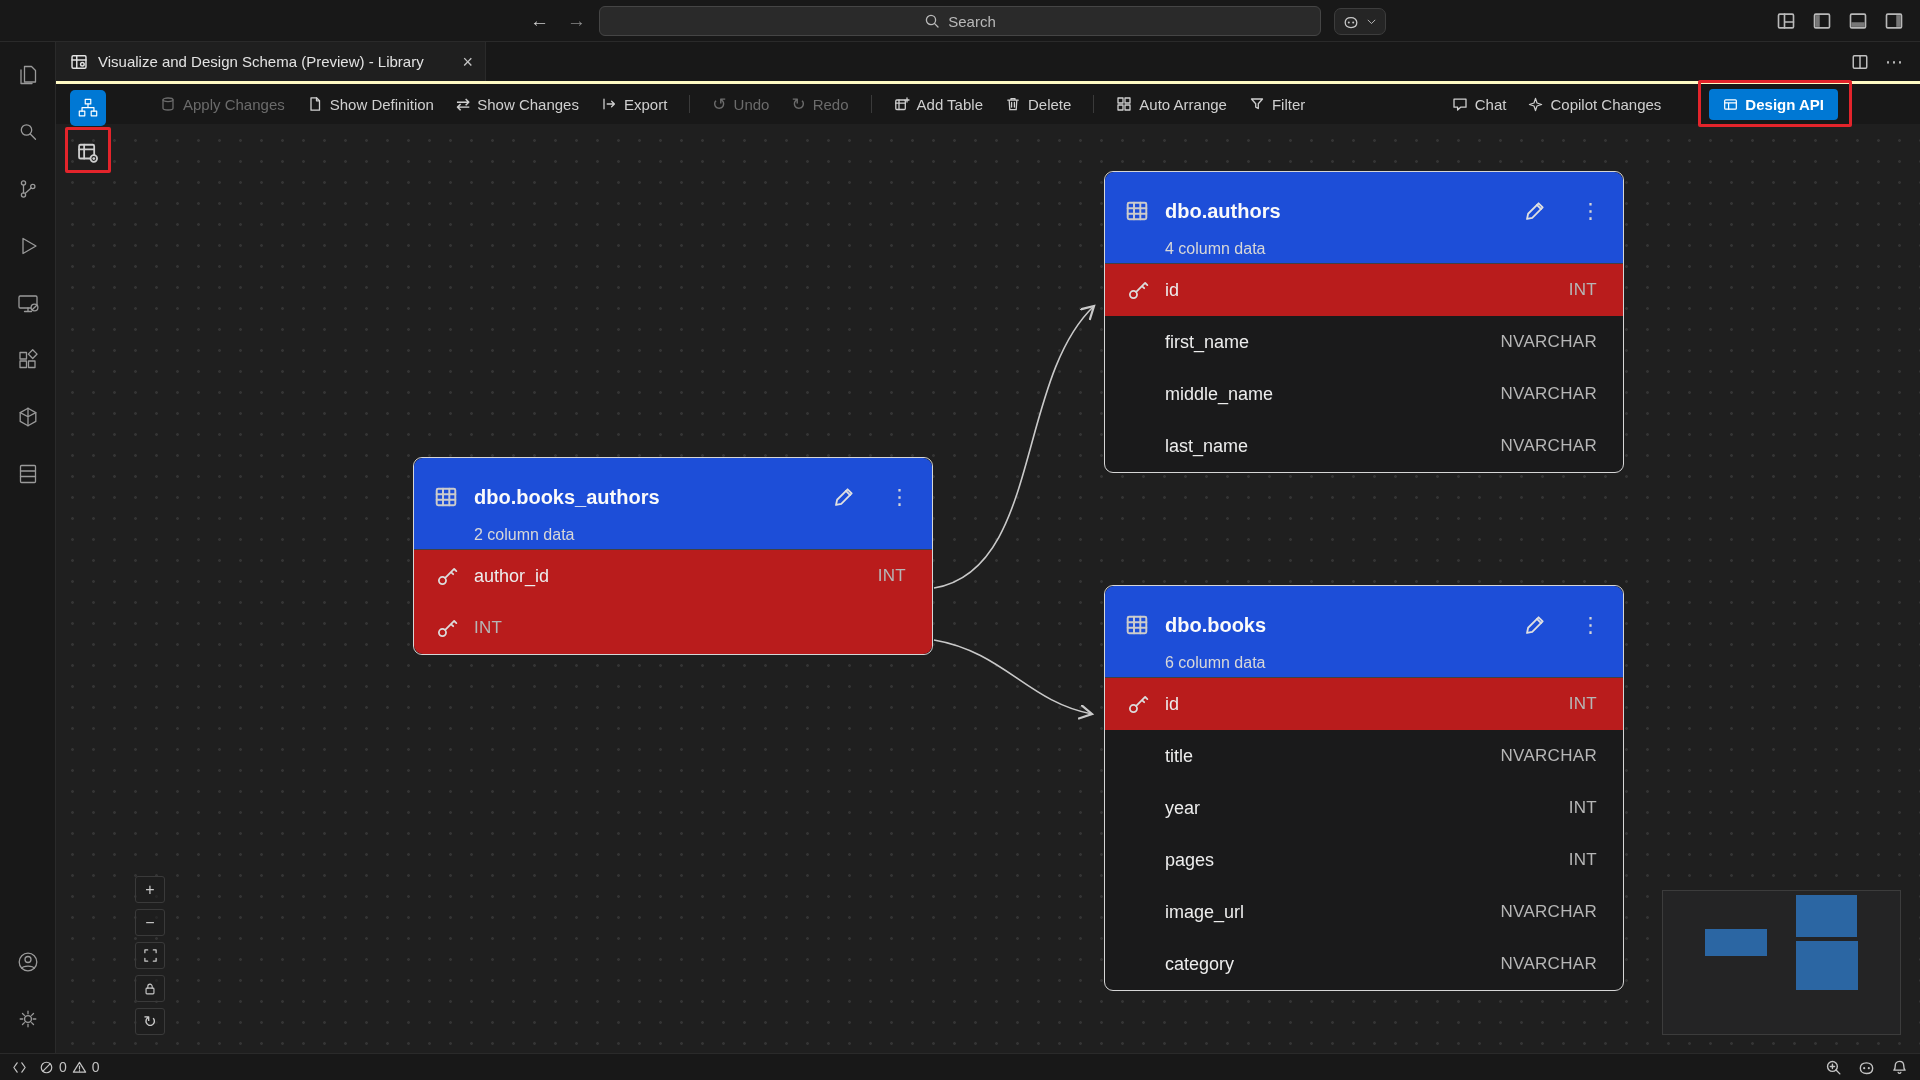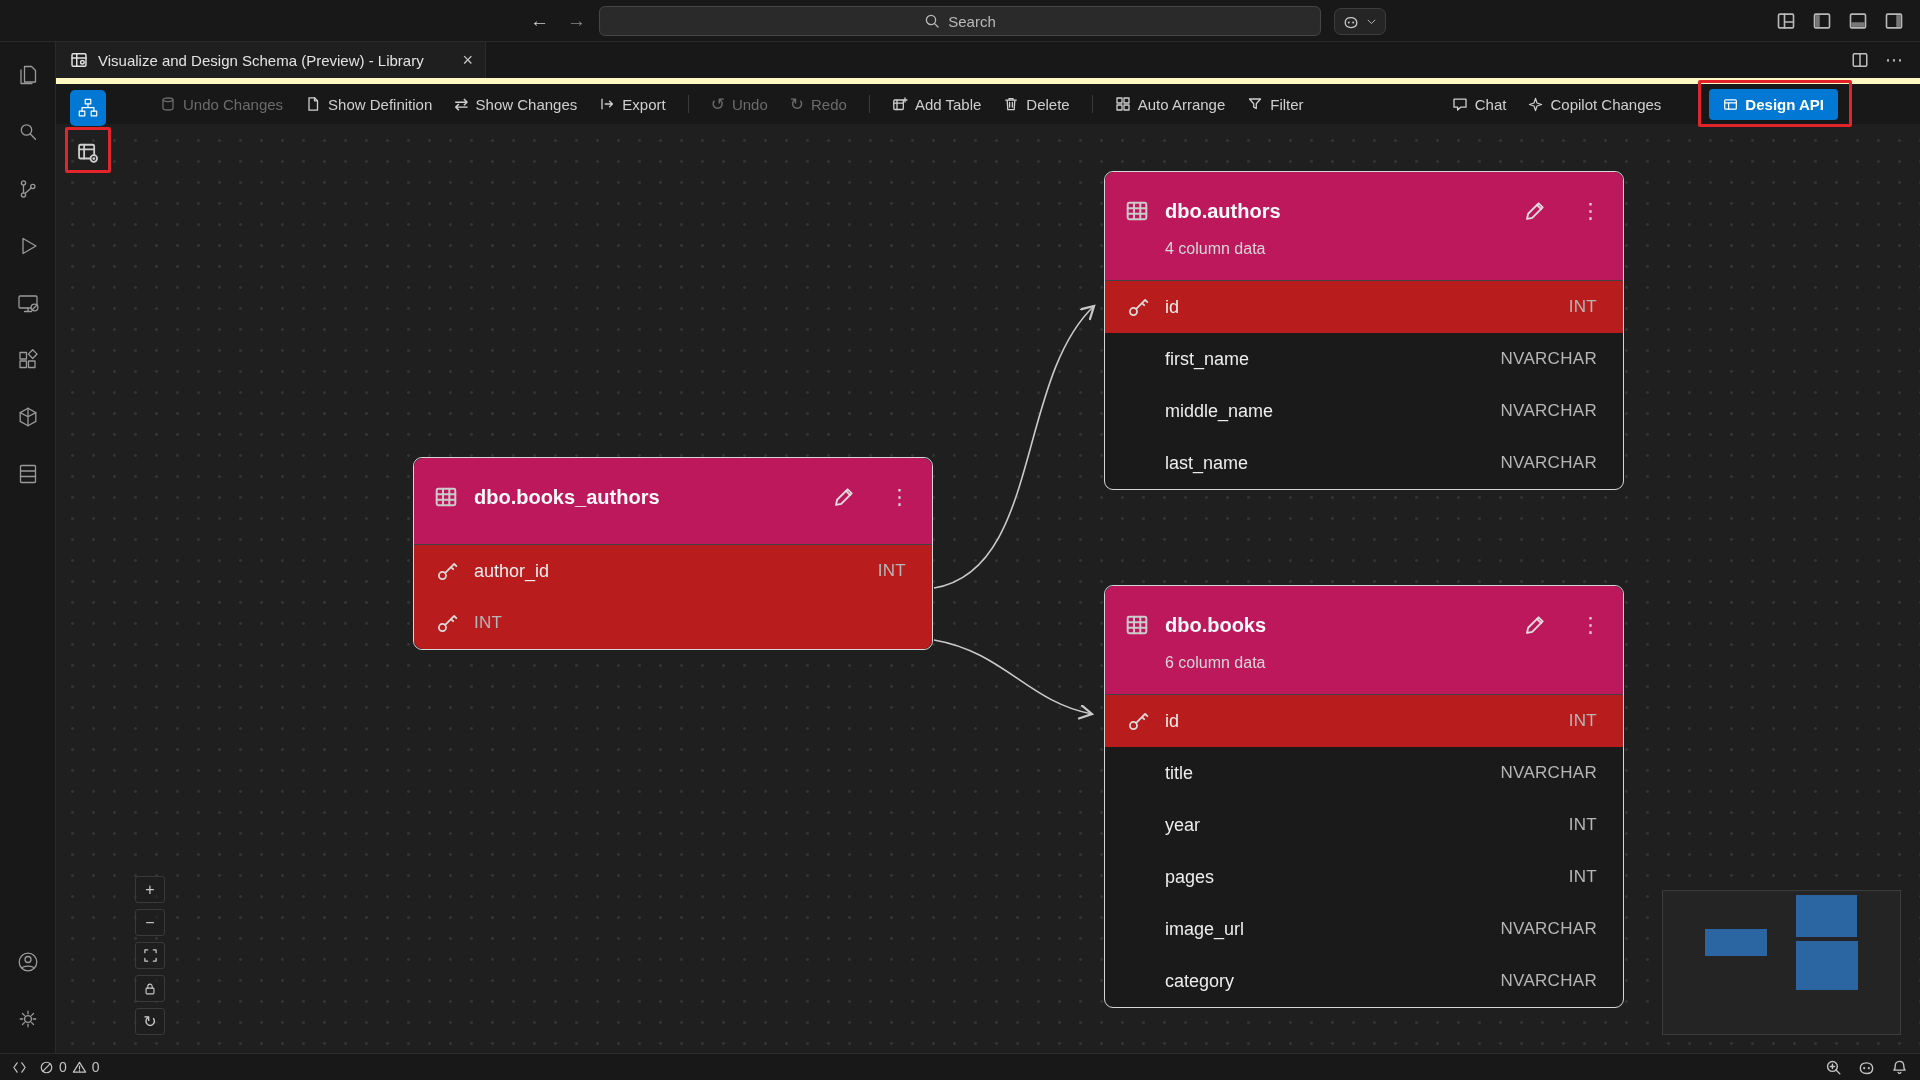--- a/index.html
+++ b/index.html
@@ -30,21 +30,21 @@
 
   
   .body-row { display:flex; height: 1011px; }
   .activitybar { width: 56px; background:#181818; border-right: 1px solid #2a2a2a; display:flex; flex-direction:column; align-items:center; padding-top: 4px; }
   .ab-item { width: 48px; height: 57px; display:flex; align-items:center; justify-content:center; color:#9a9a9a; cursor:pointer; }
   .ab-bottom { margin-top:auto; display:flex; flex-direction:column; align-items:center; padding-bottom: 6px; }
 
   .editor { flex: 1; display:flex; flex-direction:column; min-width:0; }
 
   
-  .tabbar { height: 42px; background:#181818; display:flex; align-items:stretch; border-bottom: 6px solid #fef9c3; }
+  .tabbar { height: 42px; background:#181818; display:flex; align-items:stretch; border-bottom: 3px solid #fef9c3; }
   .tab { width: 430px; background:#1f1f1f; border-right: 1px solid #2a2a2a; display:flex; align-items:center; gap: 10px; padding: 0 12px 0 14px; color:#e2e2e2; cursor:pointer; }
   .tab-title { font-size: 15px; white-space: nowrap; overflow:hidden; }
   .tab-close { margin-left:auto; font-size: 18px; color:#c3c3c3; cursor:pointer; line-height:1; }
   .tab-actions { margin-left:auto; display:flex; align-items:center; gap: 16px; padding-right: 16px; color:#c0c0c0; }
   .tab-actions .ellip { font-size: 18px; letter-spacing:1px; cursor:pointer; }
 
   
   .content { position: relative; flex: 1; display:flex; flex-direction:column; min-height:0; }
 
   .toolbar { position: relative; height: 40px; background:#181818; display:flex; align-items:center; gap: 22px; padding: 0 20px 0 104px; white-space:nowrap; }
@@ -68,21 +68,21 @@
 
   
   .canvas {
     position: relative; flex: 1; background:#1f1f1f; overflow:hidden;
     background-image: radial-gradient(circle, #343434 1.3px, transparent 1.5px);
     background-size: 21px 21px; background-position: 6px 6px;
   }
   .edges { position:absolute; inset: 0; z-index: 1; pointer-events: none; }
 
   .node { position:absolute; width: 520px; background:#1a1a1b; border: 1px solid #d6d6d6; border-radius: 9px; z-index: 2; }
-  .node-head { background:#be185d; border-radius: 9px 9px 0 0; padding: 12px 18px 20px 20px; border-bottom: 1px solid #414144; }
+  .node-head { background:#1d4ed8; border-radius: 9px 9px 0 0; padding: 12px 18px 3px 20px; border-bottom: 1px solid #414144; }
   .ntr { height: 54px; display:flex; align-items:center; gap: 16px; }
   .node-title { flex: 1; font-size: 20px; font-weight: bold; color:#fafafa; }
   .nbtn { color:#e0e0e0; cursor:pointer; display:flex; align-items:center; }
   .kebab { font-size: 21px; color:#d5d5d5; margin-left: 14px; padding: 0 4px; }
   .node-sub { margin-left: 40px; font-size: 16px; line-height: 22px; color:#d8d8d8; }
   .crow { position: relative; height: 52px; display:flex; align-items:center; padding: 0 26px 0 60px; cursor:pointer; }
   .crow.key { background: #b91c1c; }
   .crow:last-child { border-radius: 0 0 9px 9px; }
   .kicon { position:absolute; left: 22px; top: 15px; color:#dcdcdc; }
   .cname { flex: 1; font-size: 18px; color:#ededed; }
@@ -249,21 +249,21 @@
       </div>
 
       <div class="content">
 
         <div class="toolbar">
           <div class="titem disabled">
             <svg class="ic" width="16" height="16" viewBox="0 0 16 16">
               <ellipse cx="8" cy="3.8" rx="5" ry="1.8"></ellipse>
                 <path d="M3 3.8v8.4c0 1 2.2 1.8 5 1.8s5-.8 5-1.8V3.8"></path>
             </svg>
-            <span>Undo Changes</span>
+            <span>Apply Changes</span>
           </div>
           <div class="titem">
             <svg class="ic" width="16" height="16" viewBox="0 0 16 16">
               <path d="M4 1.8h5.5l3 3v9.4H4z"></path>
                 <path d="M9.5 1.8v3h3"></path>
             </svg>
             <span>Show Definition</span>
           </div>
           <div class="titem">
             <span class="glyph16">⇄</span>
@@ -378,20 +378,21 @@
                 </svg>
                 <span class="node-title">dbo.books_authors</span>
                 <span class="nbtn">
                   <svg class="ic" width="22" height="22" viewBox="0 0 16 16">
                       <path d="M10.6 2.4l3 3L6 13l-3.8.8L3 10z"></path>
                       <path d="M9.4 3.6l3 3"></path>
                     </svg>
                 </span>
                 <span class="nbtn kebab">⋮</span>
               </div>
+              <div class="node-sub">2 column data</div>
             </div>
             <div class="crow key">
               <span class="kicon">
                 <svg class="ic" width="22" height="22" viewBox="0 0 16 16">
                     <circle cx="4.7" cy="11.3" r="2.6"></circle>
                     <path d="M6.7 9.3L13.2 2.8M13.2 2.8l1.6 1.6M10.9 5.1l1.6 1.6"></path>
                   </svg>
               </span>
               <span class="cname">author_id</span>
               <span class="ctype">INT</span>

